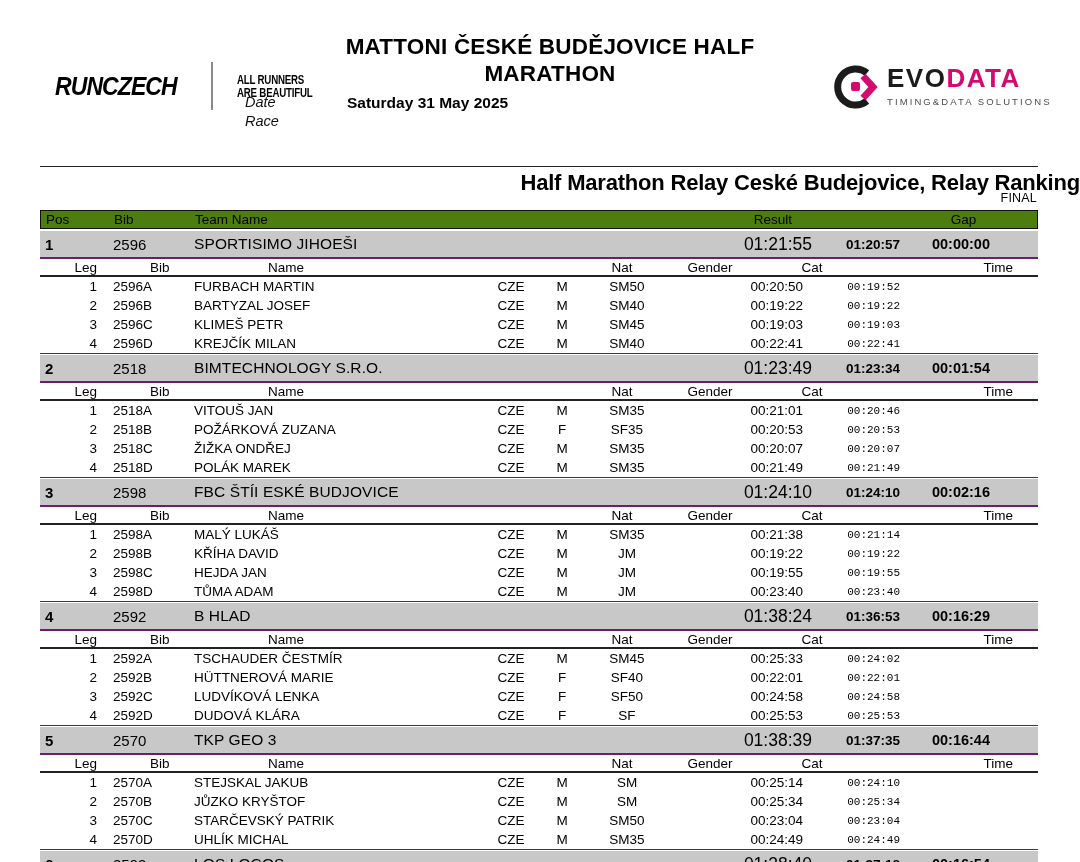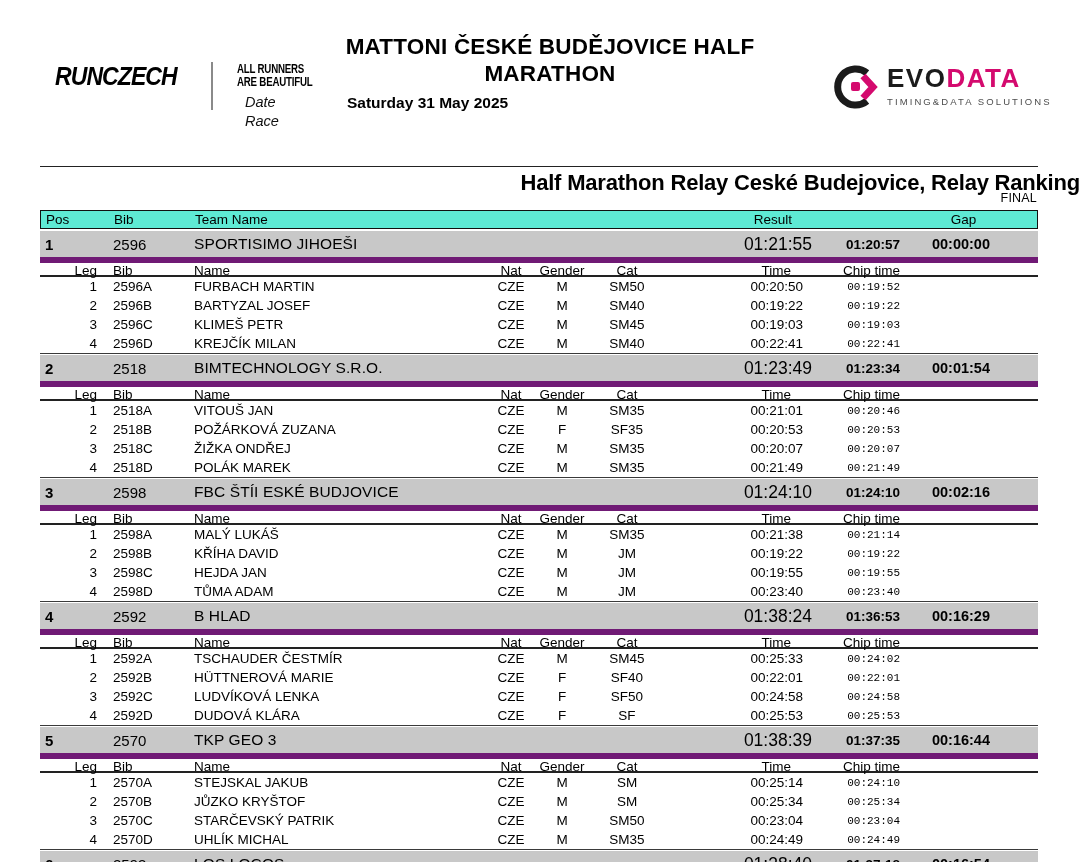--- a/index.html
+++ b/index.html
@@ -1,21 +1,21 @@
 <!DOCTYPE html>
 <html><head>
 <meta charset="utf-8">
 <style>
   * { margin:0; padding:0; box-sizing:border-box; }
   html,body { background:#ffffff; }
   body { font-family:"Liberation Sans","DejaVu Sans",sans-serif; color:#000; }
   .page { position:relative; width:1080px; height:862px; background:#fff; overflow:hidden; }
 
   
-  .runczech { position:absolute; left:55px; top:62px; display:flex; align-items:flex-start; gap:24px; }
+  .runczech { position:absolute; left:55px; top:62px; display:flex; align-items:center; gap:24px; }
   .rc-word { font-size:25px; font-weight:bold; font-style:italic; letter-spacing:-1px; transform:scaleX(0.92); transform-origin:left center; white-space:nowrap; }
   .rc-div { width:2px; height:48px; background:#8a8a8a; }
   .rc-tag { font-weight:bold; font-size:13.5px; line-height:13px; letter-spacing:-0.3px; transform:scaleX(0.72); transform-origin:left center; white-space:nowrap; }
 
   .main-title { position:absolute; left:280px; top:33px; width:540px; text-align:center; font-weight:bold; font-size:22.5px; line-height:27px; letter-spacing:0.2px; }
 
   .meta { position:absolute; left:245px; top:93px; font-size:15px; line-height:19px; }
   .meta-row { display:flex; }
   .meta-label { width:102px; font-style:italic; font-size:14.5px; color:#111; }
   .meta-value { font-weight:bold; font-size:15.5px; white-space:nowrap; }
@@ -40,30 +40,30 @@
   .c2 { padding-left:8px; }
   .c3 { padding-left:4px; white-space:nowrap; }
   .c4,.c5,.c6 { text-align:center; }
   .c7 { text-align:right; padding-right:12px; white-space:nowrap; }
   .c7.head { padding-right:24px; }
   .c7.result { padding-right:3px; }
   .c8 { text-align:right; padding-right:5px; white-space:nowrap; }
   .c9 { text-align:right; padding-right:48px; white-space:nowrap; }
   .c9.head { text-align:center; padding-right:18px; }
 
-  .thead { height:19px; font-size:13.5px; border:1px solid #111; border-top-width:1.6px; background:#5eead4; }
+  .thead { height:19px; font-size:13.5px; border:1px solid #111; border-top-width:1.6px; background:#4d7c0f; }
   .team-block { margin-top:1px; }
   .team-block:first-of-type { margin-top:2px; }
   .team-row { height:26px; background:#c8c8c8; font-size:15px; }
   .team-row .posv { font-weight:bold; }
   .team-row .namev { font-size:15.5px; letter-spacing:0.1px; }
   .team-row .result { font-size:17.5px; font-weight:normal; }
   .team-row .chipb { font-size:13.5px; font-weight:bold; }
   .team-row .gapv { font-size:14.5px; font-weight:bold; }
-  .leg-head { height:20px; font-size:13.5px; border-top:6px solid #701a75; border-bottom:2px solid #222; }
+  .leg-head { height:20px; font-size:13.5px; border-top:2px solid #701a75; border-bottom:2px solid #222;gap:37px; }
   .legs { border-bottom:1px solid #3a3a3a; }
   .leg-row { height:19px; font-size:13.5px; }
   .leg-row .chip { font-size:11px;font-family:Liberation Mono, monospace; }
 </style>
 </head>
 <body>
 
 <div class="page">
 
   <div class="runczech">

